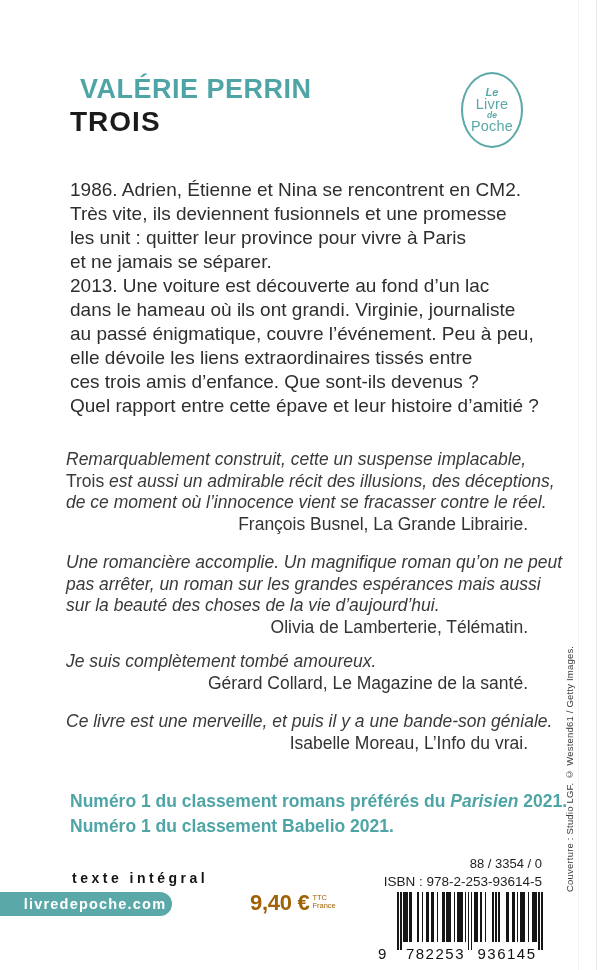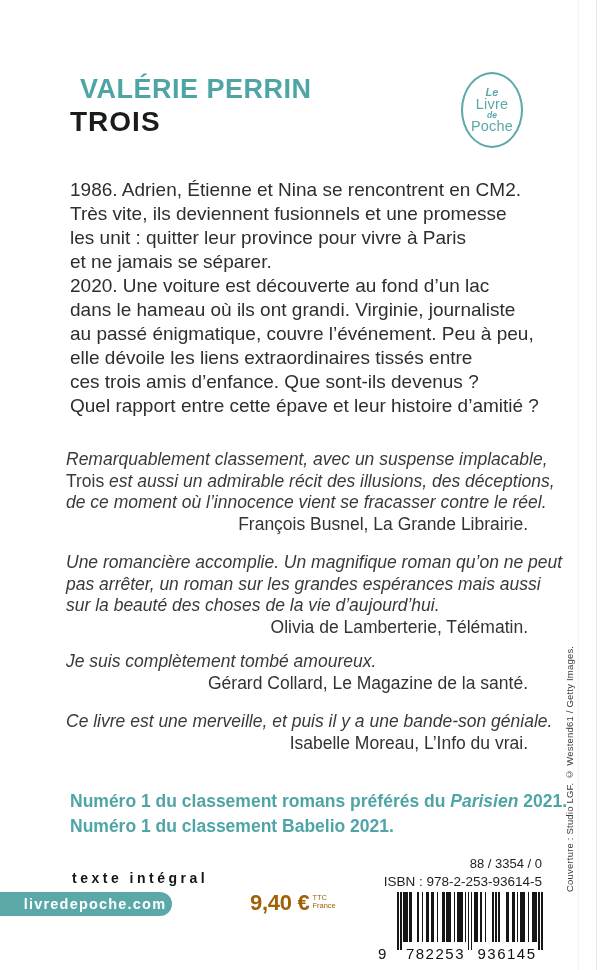--- a/index.html
+++ b/index.html
@@ -75,30 +75,30 @@
     <span class="big">Livre</span>
     <span class="small">de</span>
     <span class="big">Poche</span>
   </div>
 
   <div class="synopsis">
     <div>1986. Adrien, Étienne et Nina se rencontrent en CM2.</div>
     <div>Très vite, ils deviennent fusionnels et une promesse</div>
     <div>les unit : quitter leur province pour vivre à Paris</div>
     <div>et ne jamais se séparer.</div>
-    <div>2020. Une voiture est découverte au fond d’un lac</div>
+    <div>2013. Une voiture est découverte au fond d’un lac</div>
     <div>dans le hameau où ils ont grandi. Virginie, journaliste</div>
     <div>au passé énigmatique, couvre l’événement. Peu à peu,</div>
     <div>elle dévoile les liens extraordinaires tissés entre</div>
     <div>ces trois amis d’enfance. Que sont-ils devenus ?</div>
     <div>Quel rapport entre cette épave et leur histoire d’amitié ?</div>
   </div>
 
   <div class="quote q1">
-    <div><span style="font-style: italic;">Remarquablement classement, avec un suspense implacable,</span></div>
+    <div><span style="font-style: italic;">Remarquablement construit, cette un suspense implacable,</span></div>
     <div><span style="font-style: normal;">Trois</span><span style="font-style: italic;"> est aussi un admirable récit des illusions, des déceptions,</span></div>
     <div><span style="font-style: italic;">de ce moment où l’innocence vient se fracasser contre le réel.</span></div>
     <div class="attr">François Busnel, La Grande Librairie.</div>
   </div>
 
   <div class="quote q2">
     <div><span style="font-style: italic;">Une romancière accomplie. Un magnifique roman qu’on ne peut</span></div>
     <div><span style="font-style: italic;">pas arrêter, un roman sur les grandes espérances mais aussi</span></div>
     <div><span style="font-style: italic;">sur la beauté des choses de la vie d’aujourd’hui.</span></div>
     <div class="attr">Olivia de Lamberterie, Télématin.</div>

